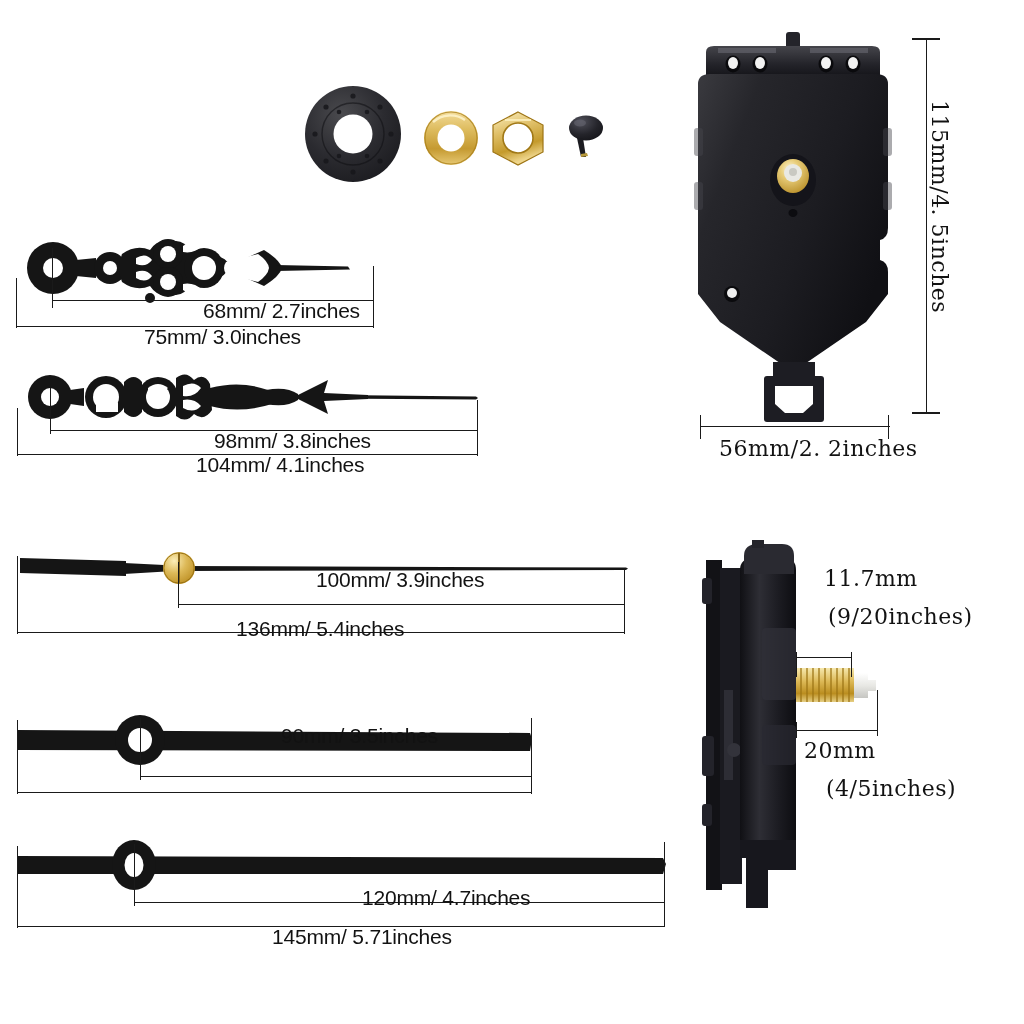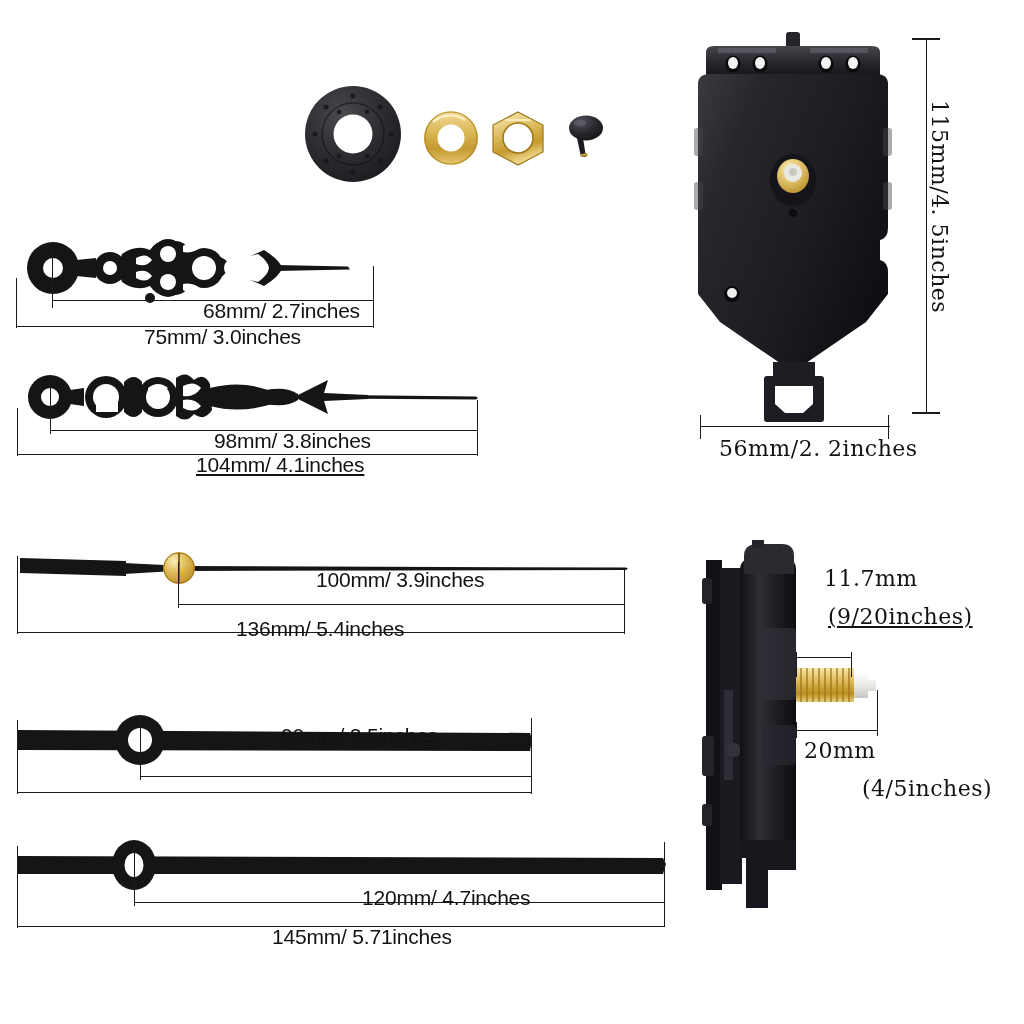--- a/index.html
+++ b/index.html
@@ -201,21 +201,21 @@
   </svg>
 
   <div class="vtick abs" style="left:50px;top:388px;height:46px;"></div>
   <div class="hline abs" style="left:50px;top:430px;width:428px;"></div>
   <div class="vtick abs" style="left:477px;top:400px;height:32px;"></div>
   <div class="dimtext" style="left:214px;top:429px;">98mm/ 3.8inches</div>
 
   <div class="vtick abs" style="left:17px;top:408px;height:48px;"></div>
   <div class="hline abs" style="left:17px;top:454px;width:461px;"></div>
   <div class="vtick abs" style="left:477px;top:430px;height:26px;"></div>
-  <div class="dimtext" style="left:196px;top:453px;text-decoration:underline;">104mm/ 4.1inches</div>
+  <div class="dimtext" style="left:196px;top:453px;">104mm/ 4.1inches</div>
 
   <svg class="abs" style="left:18px;top:548px;" width="612" height="50" viewBox="0 0 612 50">
     <defs>
       <radialGradient id="hubg" cx="35%" cy="28%" r="85%">
         <stop offset="0%" stop-color="#fbeeb9"></stop>
         <stop offset="45%" stop-color="#ddb958"></stop>
         <stop offset="100%" stop-color="#b8891c"></stop>
       </radialGradient>
     </defs>
 
@@ -405,21 +405,21 @@
       <path d="M154 133 L168 133 L168 140 L176 140 L176 151 L168 151 L168 158 L154 158 Z" fill="url(#tipg)"></path>
     </g>
   </svg>
 
   <div class="hline abs" style="left:796px;top:657px;width:56px;"></div>
   <div class="vtick abs" style="left:796px;top:652px;height:14px;"></div>
   <div class="vtick abs" style="left:851px;top:652px;height:14px;"></div>
   <div class="vline abs" style="left:796px;top:657px;height:20px;"></div>
   <div class="vline abs" style="left:851px;top:657px;height:20px;"></div>
   <div class="dimtext serif" style="left:824px;top:566px;">11.7mm</div>
-  <div class="dimtext serif" style="left:828px;top:604px;text-decoration:underline;">(9/20inches)</div>
+  <div class="dimtext serif" style="left:828px;top:604px;">(9/20inches)</div>
 
   <div class="hline abs" style="left:796px;top:730px;width:82px;"></div>
   <div class="vtick abs" style="left:796px;top:722px;height:16px;"></div>
   <div class="vtick abs" style="left:877px;top:690px;height:46px;"></div>
   <div class="dimtext serif" style="left:804px;top:738px;">20mm</div>
-  <div class="dimtext serif" style="left:826px;top:776px;margin-left:36px;">(4/5inches)</div>
+  <div class="dimtext serif" style="left:826px;top:776px;">(4/5inches)</div>
 
 </div>
 
 </body></html>

